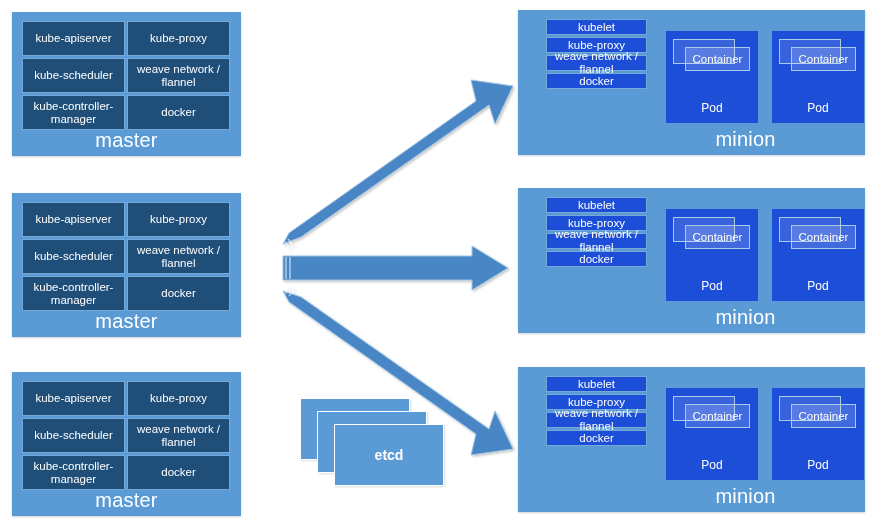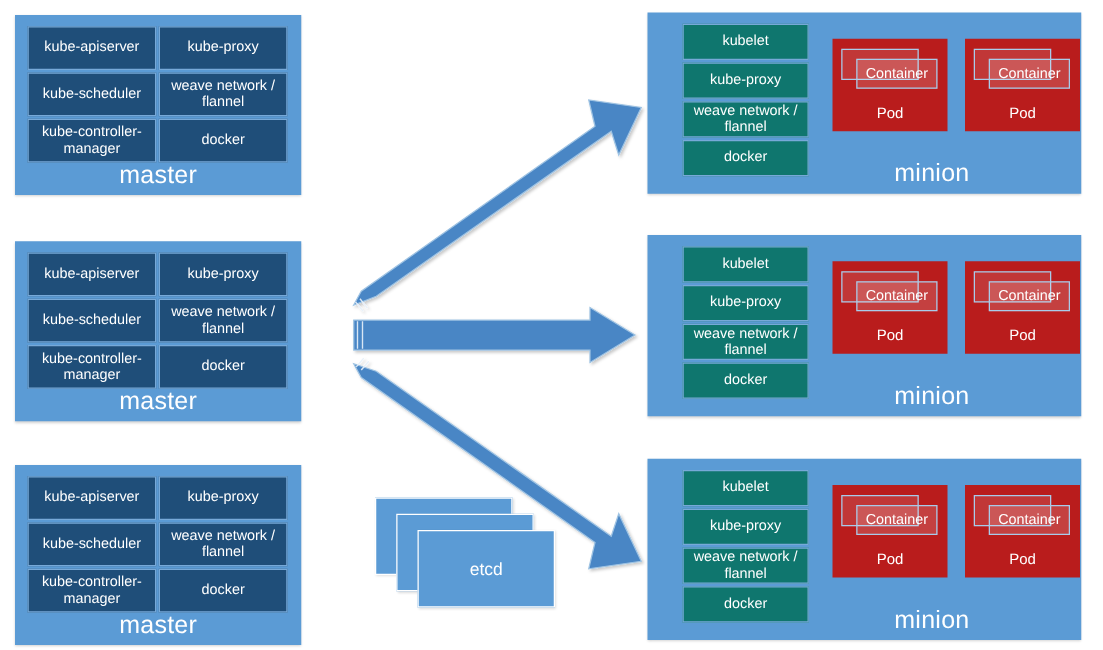--- a/index.html
+++ b/index.html
@@ -81,39 +81,39 @@
     position: absolute;
     left: 28px;
     top: 9px;
     width: 101px;
     display: flex;
     flex-direction: column;
     gap: 2px;
   }
   .minion-cell {
     width: 101px;
-    height: 29px;
-    background: #0f766e;
+    height: 16px;
+    background: #1d4ed8;
     border: 1px solid #77A9D8;
     box-sizing: border-box;
     color: #ffffff;
     font-size: 11.5px;
     line-height: 13px;
     display: flex;
     align-items: center;
     justify-content: center;
     text-align: center;
     white-space: pre-line;
   }
   .pod {
     position: absolute;
     top: 21px;
     width: 92px;
-    height: 74px;
-    background: #b91c1c;
+    height: 92px;
+    background: #1d4ed8;
     box-sizing: border-box;
   }
   .pod-1 { left: 148px; }
   .pod-2 { left: 254px; }
   .pod-label {
     position: absolute;
     left: 0;
     bottom: 8px;
     width: 100%;
     text-align: center;
@@ -155,20 +155,21 @@
     height: 90px;
   }
   .etcd-card {
     position: absolute;
     width: 110px;
     height: 62px;
     background: #5B9BD5;
     border: 1px solid #ffffff;
     box-sizing: border-box;
     box-shadow: 1px 1px 2px rgba(0,0,0,0.14);
+    font-weight: bold;
   }
   .etcd-card.c1 { left: 0px;  top: 0px;  }
   .etcd-card.c2 { left: 17px; top: 13px; }
   .etcd-card.c3 { left: 34px; top: 26px;
     display: flex; align-items: center; justify-content: center; }
   .etcd-label {
     color: #ffffff;
     font-size: 14px;
   }
 

